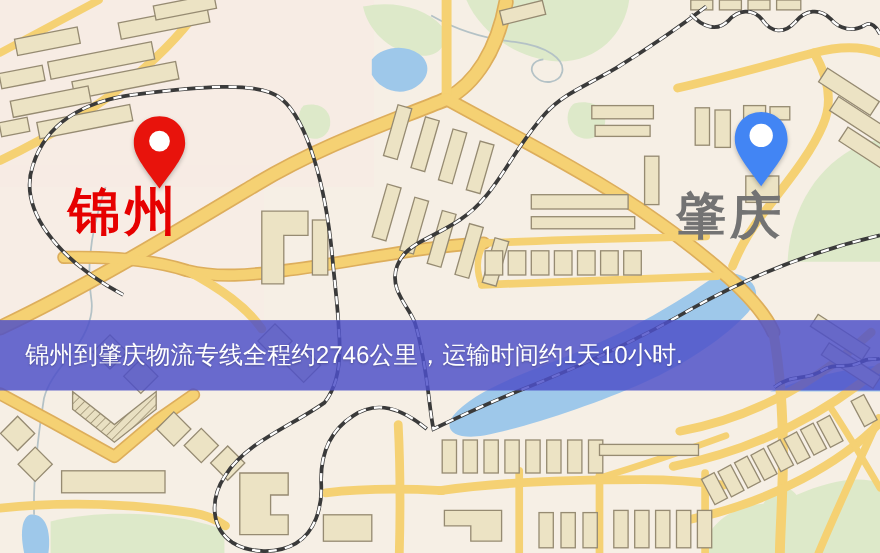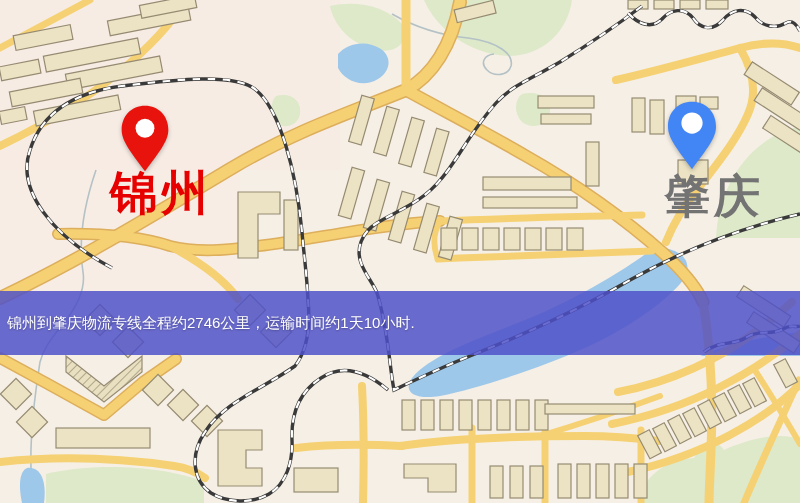--- a/index.html
+++ b/index.html
@@ -19,32 +19,32 @@
   .park{fill:#dde9c9;stroke:none;}
   .water{fill:#9ec8ea;stroke:none;}
   .stream{fill:none;stroke:#b4c2c6;stroke-width:1.6;}
   
   .pin{position:absolute;filter:drop-shadow(0 2px 2px rgba(0,0,0,.25));}
   .pin svg{display:block;}
   .pin-origin{left:118px;top:104px;width:54px;height:70px;}
   .pin-dest{left:664px;top:100px;width:56px;height:72px;}
   
   .city-label{
-    position:absolute;width:150px;text-align:right;
+    position:absolute;width:150px;text-align:left;
     font-family:"Liberation Serif", serif;font-weight:bold;
     letter-spacing:4px;line-height:1;user-select:none;
   }
   .label-origin{left:62px;top:170px;font-size:47px;color:#e60000;}
   .label-dest{left:614px;top:174px;font-size:46px;color:#737373;}
   
   .banner{
     position:absolute;left:0;top:291px;width:800px;height:64px;
     background:rgba(77,80,200,0.84);
-    color:#fff;font-size:15px;line-height:64px;
-    padding-left:7px;box-sizing:border-box;white-space:nowrap;
+    color:#fff;font-size:22px;line-height:64px;
+    padding-left:23px;box-sizing:border-box;white-space:nowrap;
     text-shadow:0 1px 2px rgba(0,0,0,.28);
   }
 </style>
 </head>
 <body>
 
 <div class="stage">
 
   <svg class="map-svg" width="800" height="503" viewBox="0 0 800 503">
     <defs>

